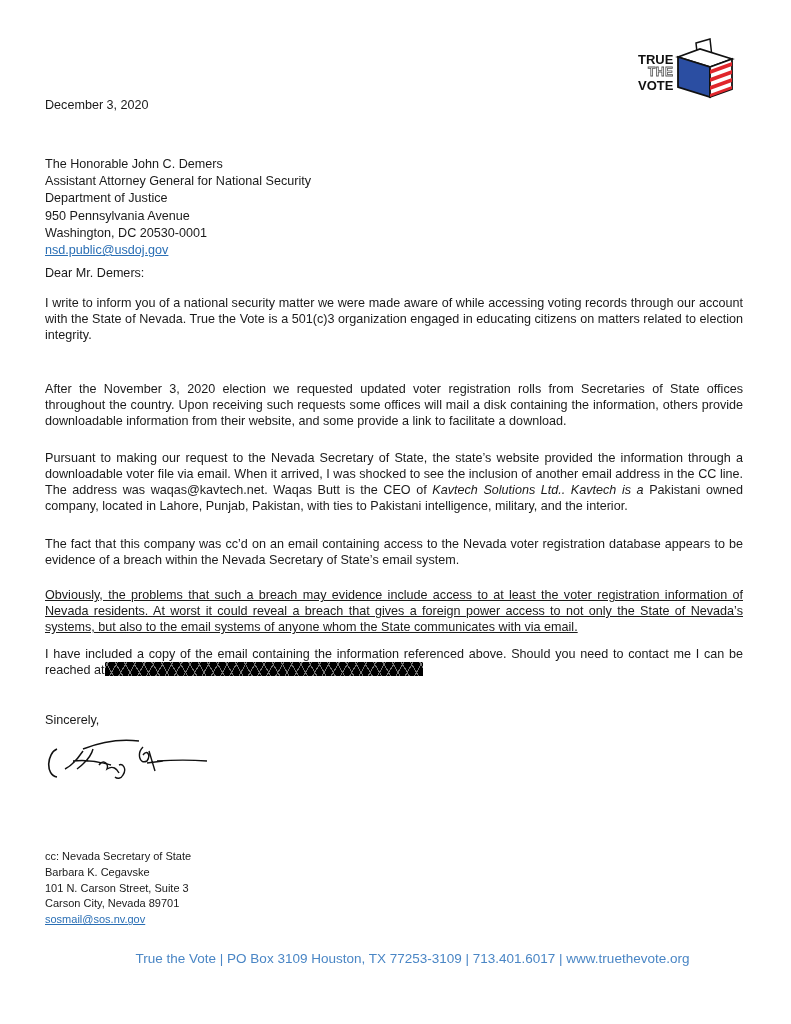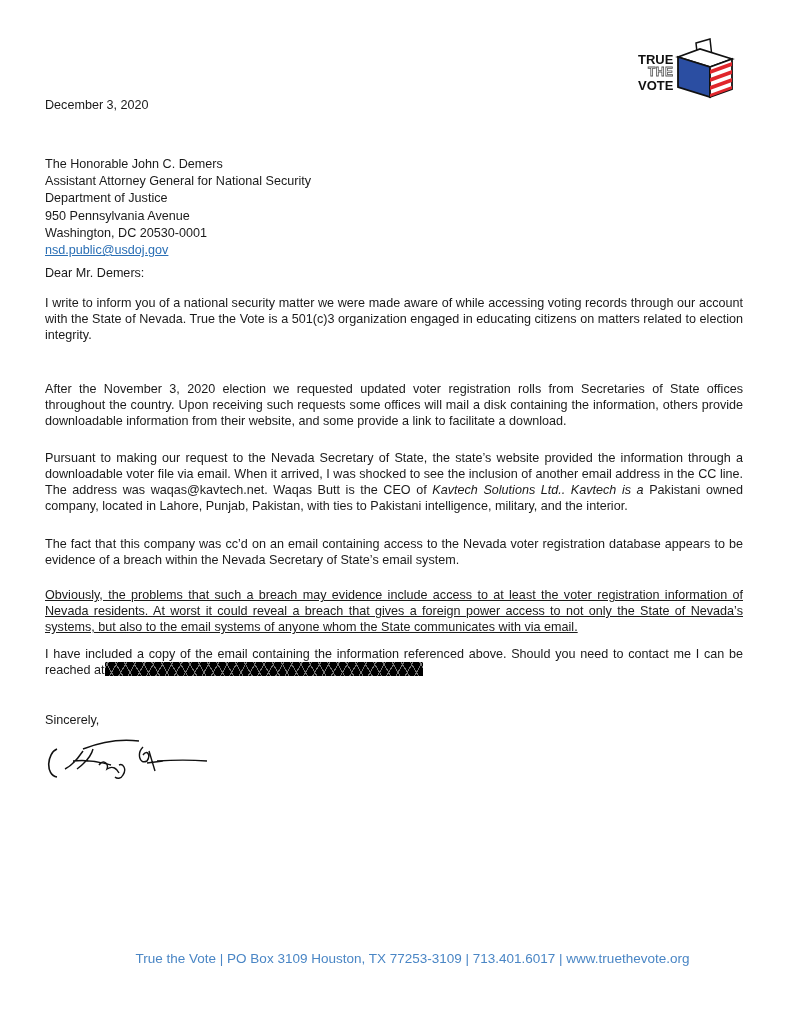--- a/index.html
+++ b/index.html
@@ -84,15 +84,22 @@
   <div class="block closing">Sincerely,</div>
 
   <svg class="sig" viewBox="0 0 170 48">
     <path d="M14,14 C4,18 2,40 14,42" fill="none" stroke="#111" stroke-width="1.6"></path>
     <path d="M22,34 C30,30 36,22 40,16 M34,34 C42,28 48,22 50,14 M30,26 C50,24 60,28 68,30 M40,14 C60,6 80,4 96,6" fill="none" stroke="#111" stroke-width="1.4"></path>
     <path d="M56,30 C60,24 66,28 64,34 C70,30 74,34 76,38 M76,30 C80,28 84,34 80,40 C78,44 74,44 72,42" fill="none" stroke="#111" stroke-width="1.4"></path>
     <path d="M100,12 C94,18 96,30 104,26 C108,20 104,14 100,20 M106,16 L112,36 M104,28 L120,26 M114,26 C130,25 150,25 164,26" fill="none" stroke="#111" stroke-width="1.4"></path>
   </svg>
 
 
+  <div class="cc">
+    <div>cc: Nevada Secretary of State</div>
+    <div>Barbara K. Cegavske</div>
+    <div>101 N. Carson Street, Suite 3</div>
+    <div>Carson City, Nevada 89701</div>
+    <div><a class="link">sosmail@sos.nv.gov</a></div>
+  </div>
 
   <div class="footer">True the Vote | PO Box 3109  Houston, TX 77253-3109 | 713.401.6017  | www.truethevote.org</div>
 </div>
 
 </body></html>

